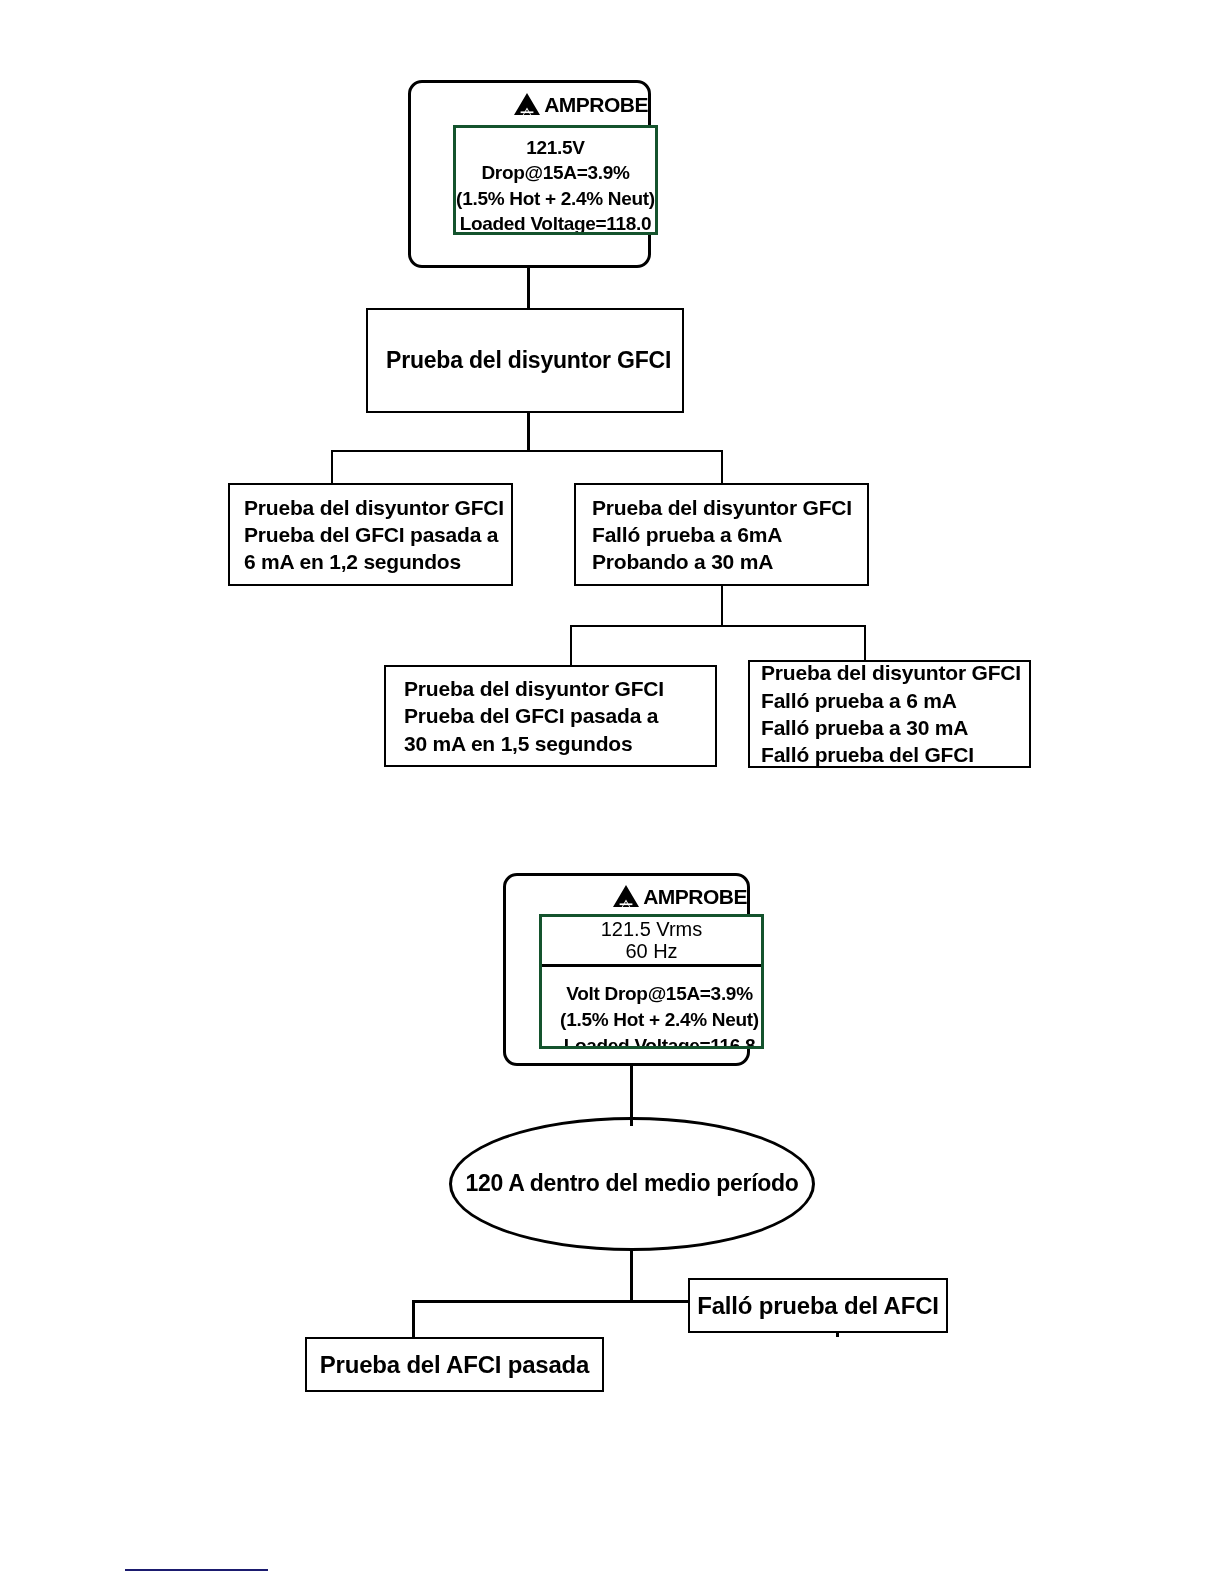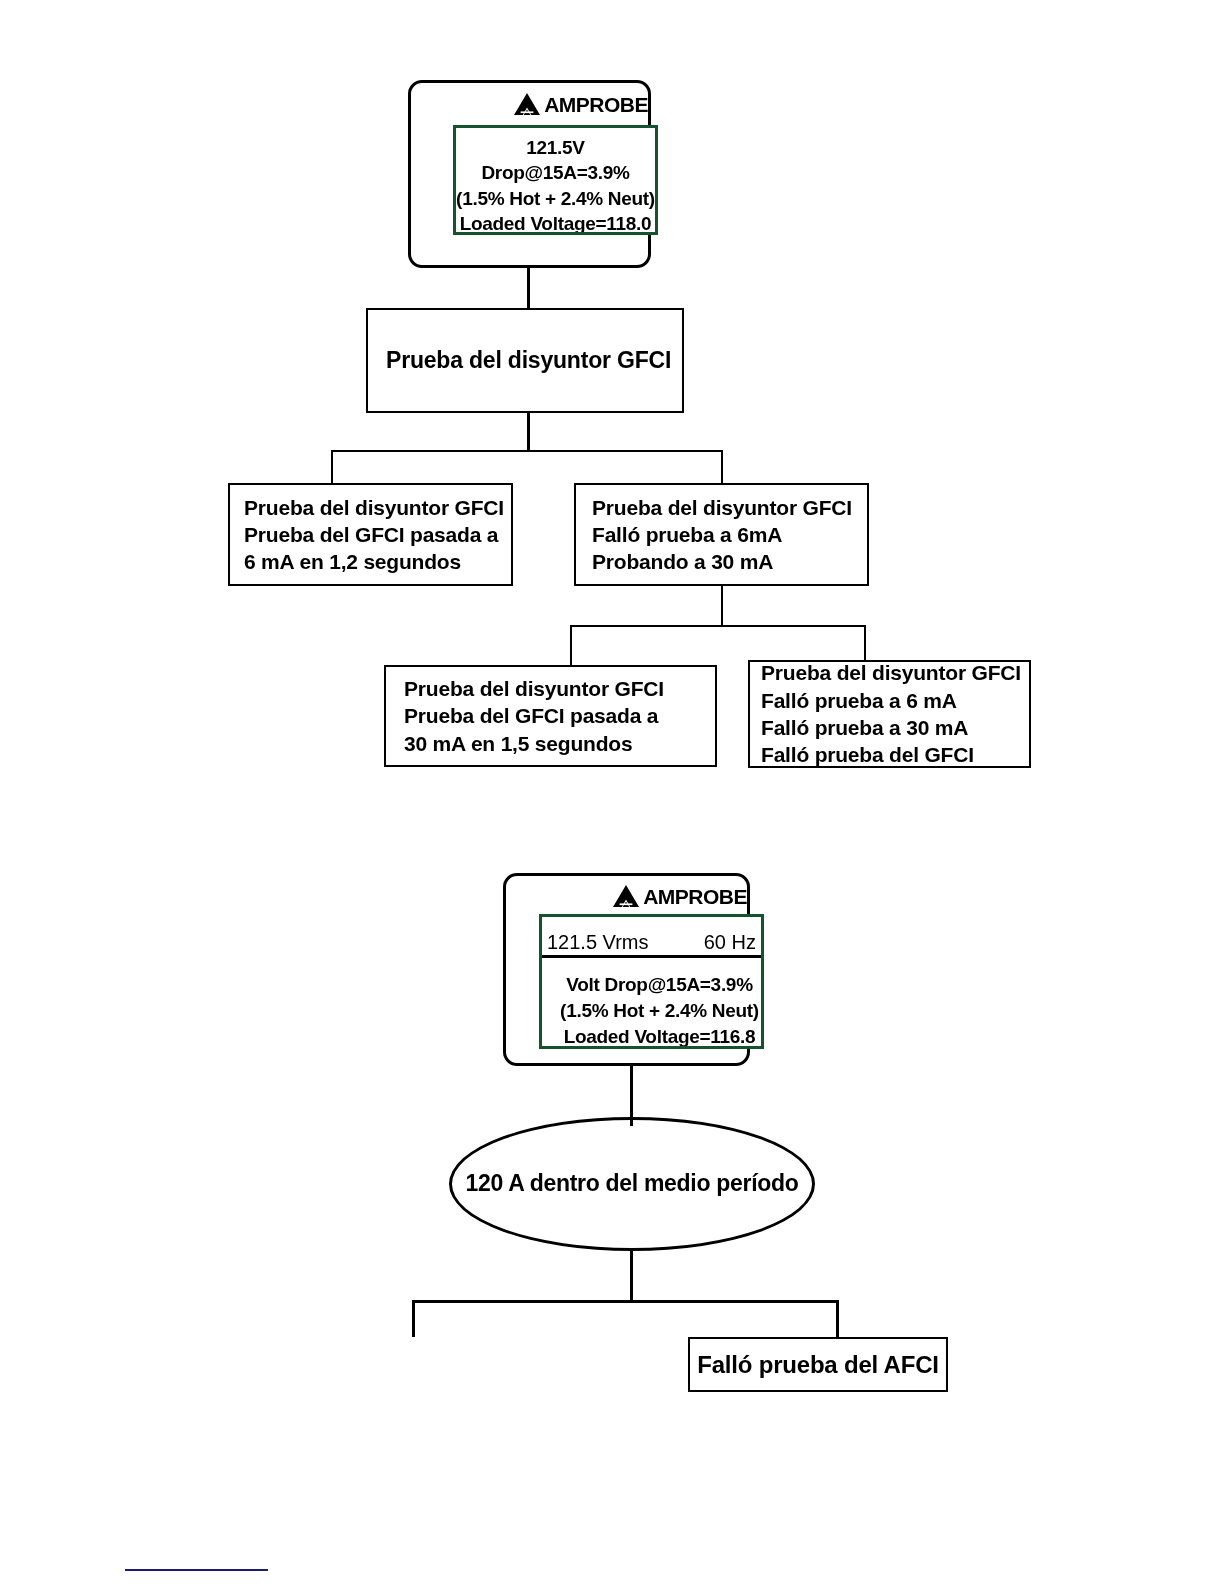--- a/index.html
+++ b/index.html
@@ -62,24 +62,25 @@
     border: 3px solid #14532d;
     background: #ffffff;
     overflow: hidden;
     margin-left: 24px;
   }
   .screen-header {
     display: flex;
     justify-content: space-between;
     align-items: center;
     border-bottom: 3px solid #000000;
-    padding: 14px 5px 2px 5px;
+    padding: 1px 5px 2px 5px;
     font-size: 20px;
     font-weight: normal;
     line-height: 1.1;
+    flex-direction: column;
   }
   .screen-body {
     padding-top: 7px;
     text-align: center;
     font-weight: bold;
     font-size: 19px;
     line-height: 1.33;
     letter-spacing: -0.3px;
   }
   .screen-body.tall {
@@ -224,20 +225,23 @@
     <div class="ellipse-text">
       <div class="txt">120 A dentro del medio período</div>
     </div>
   </div>
 
   <div class="line v" style="left:630px; top:1248px; height:52px;"></div>
   <div class="line h" style="left:412px; top:1300px; width:427px;"></div>
   <div class="line v" style="left:412px; top:1300px; height:37px;"></div>
   <div class="line v" style="left:836px; top:1300px; height:37px;"></div>
 
-
-  <div class="box" style="left:688px; top:1337px; width:260px; height:55px; font-size:24px; align-items:center; padding:0 10px;">
+  <div class="box" style="left:305px; top:1337px; width:299px; height:55px; font-size:24px; align-items:center; padding:0 10px;">
+    <div class="txt">Prueba del AFCI pasada</div>
+  </div>
+
+  <div class="box" style="left:688px; top:1278px; width:260px; height:55px; font-size:24px; align-items:center; padding:0 10px;">
     <div class="txt">Falló prueba del AFCI</div>
   </div>
 
   <div class="footnote-rule" style="left:125px; top:1569px; width:143px; height:2px;"></div>
 
 </div>
 
 </body></html>

